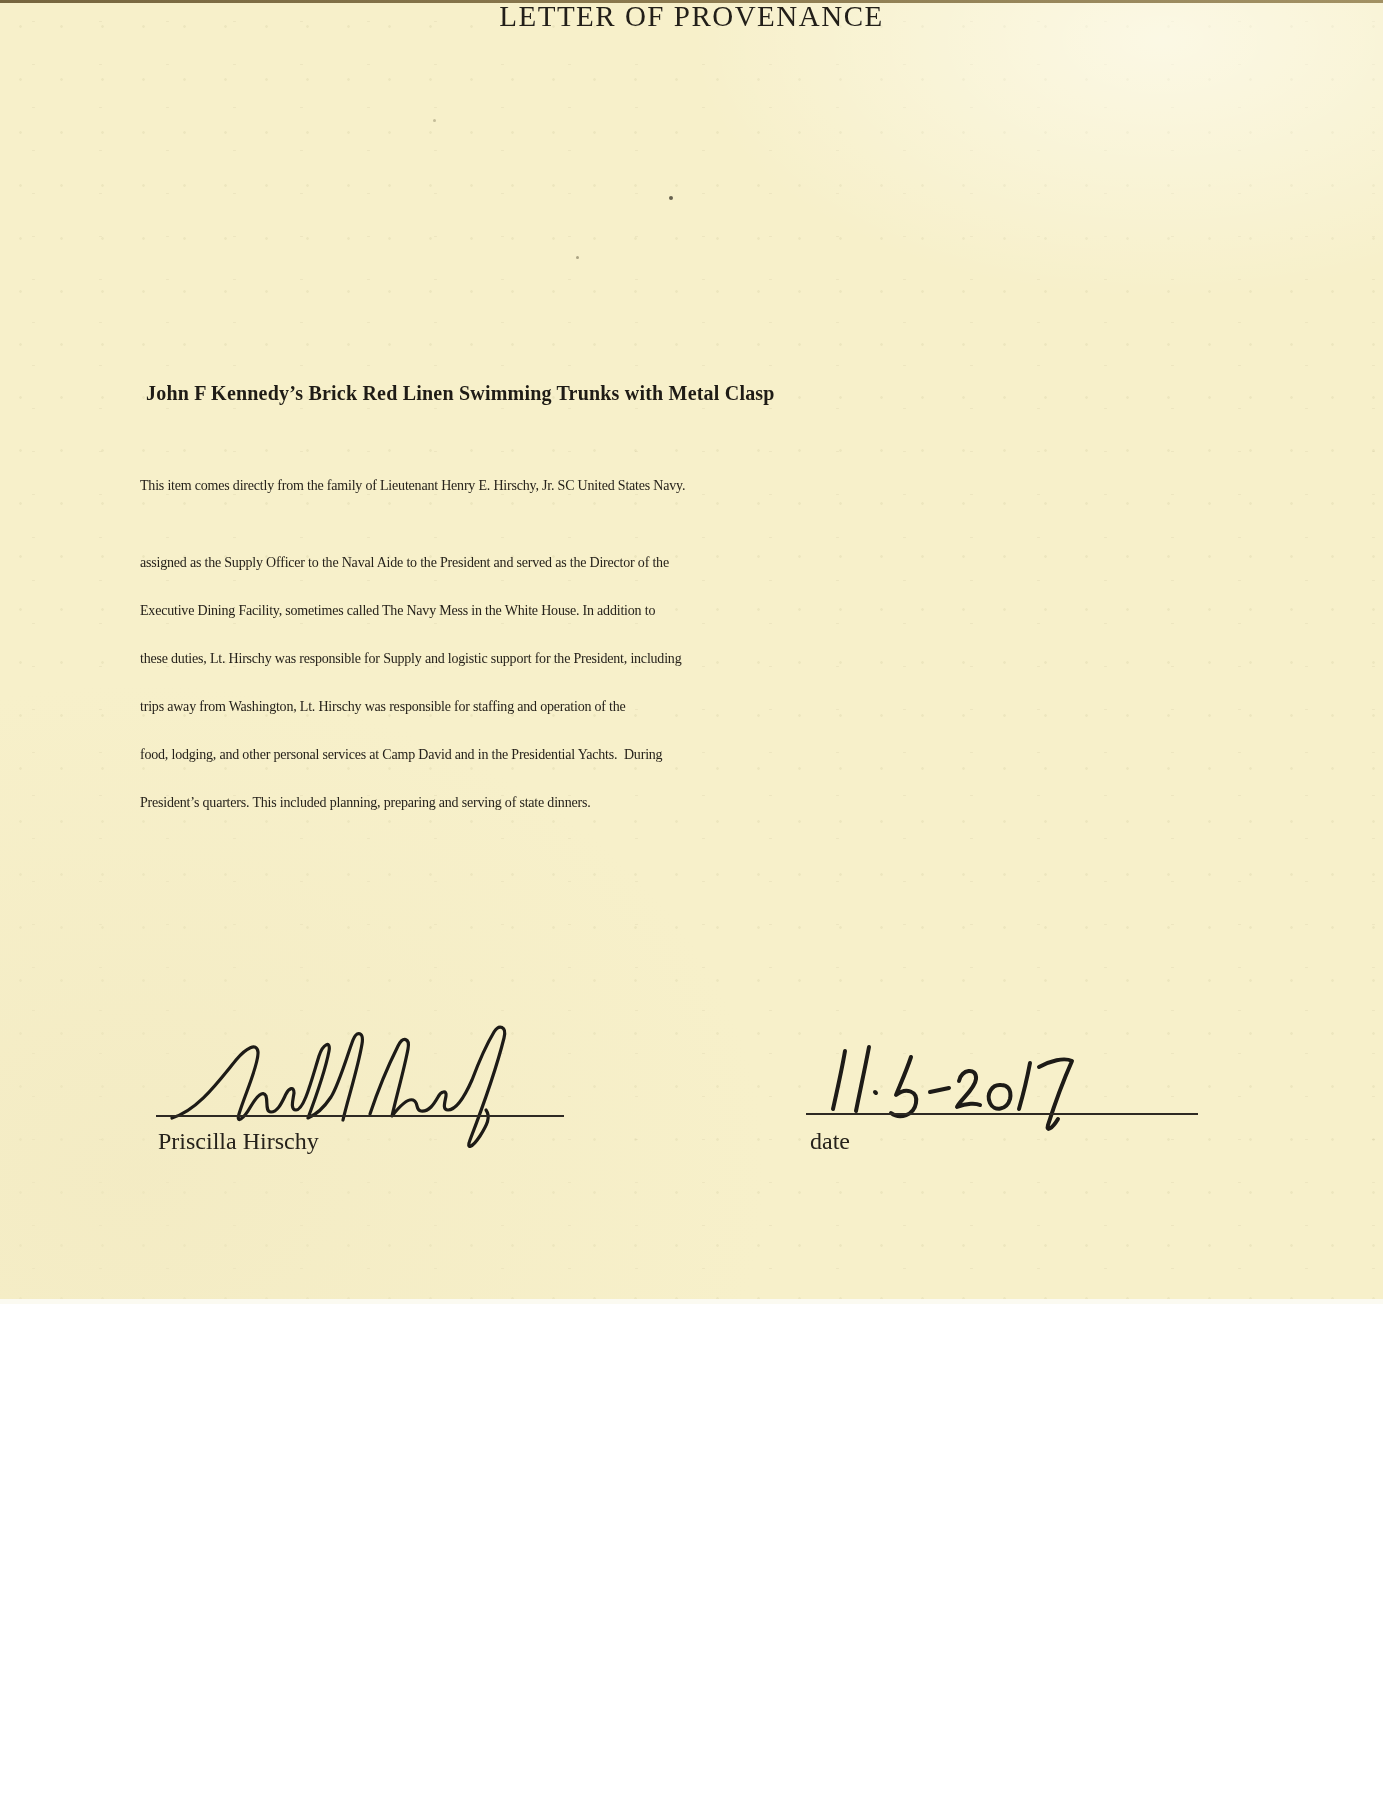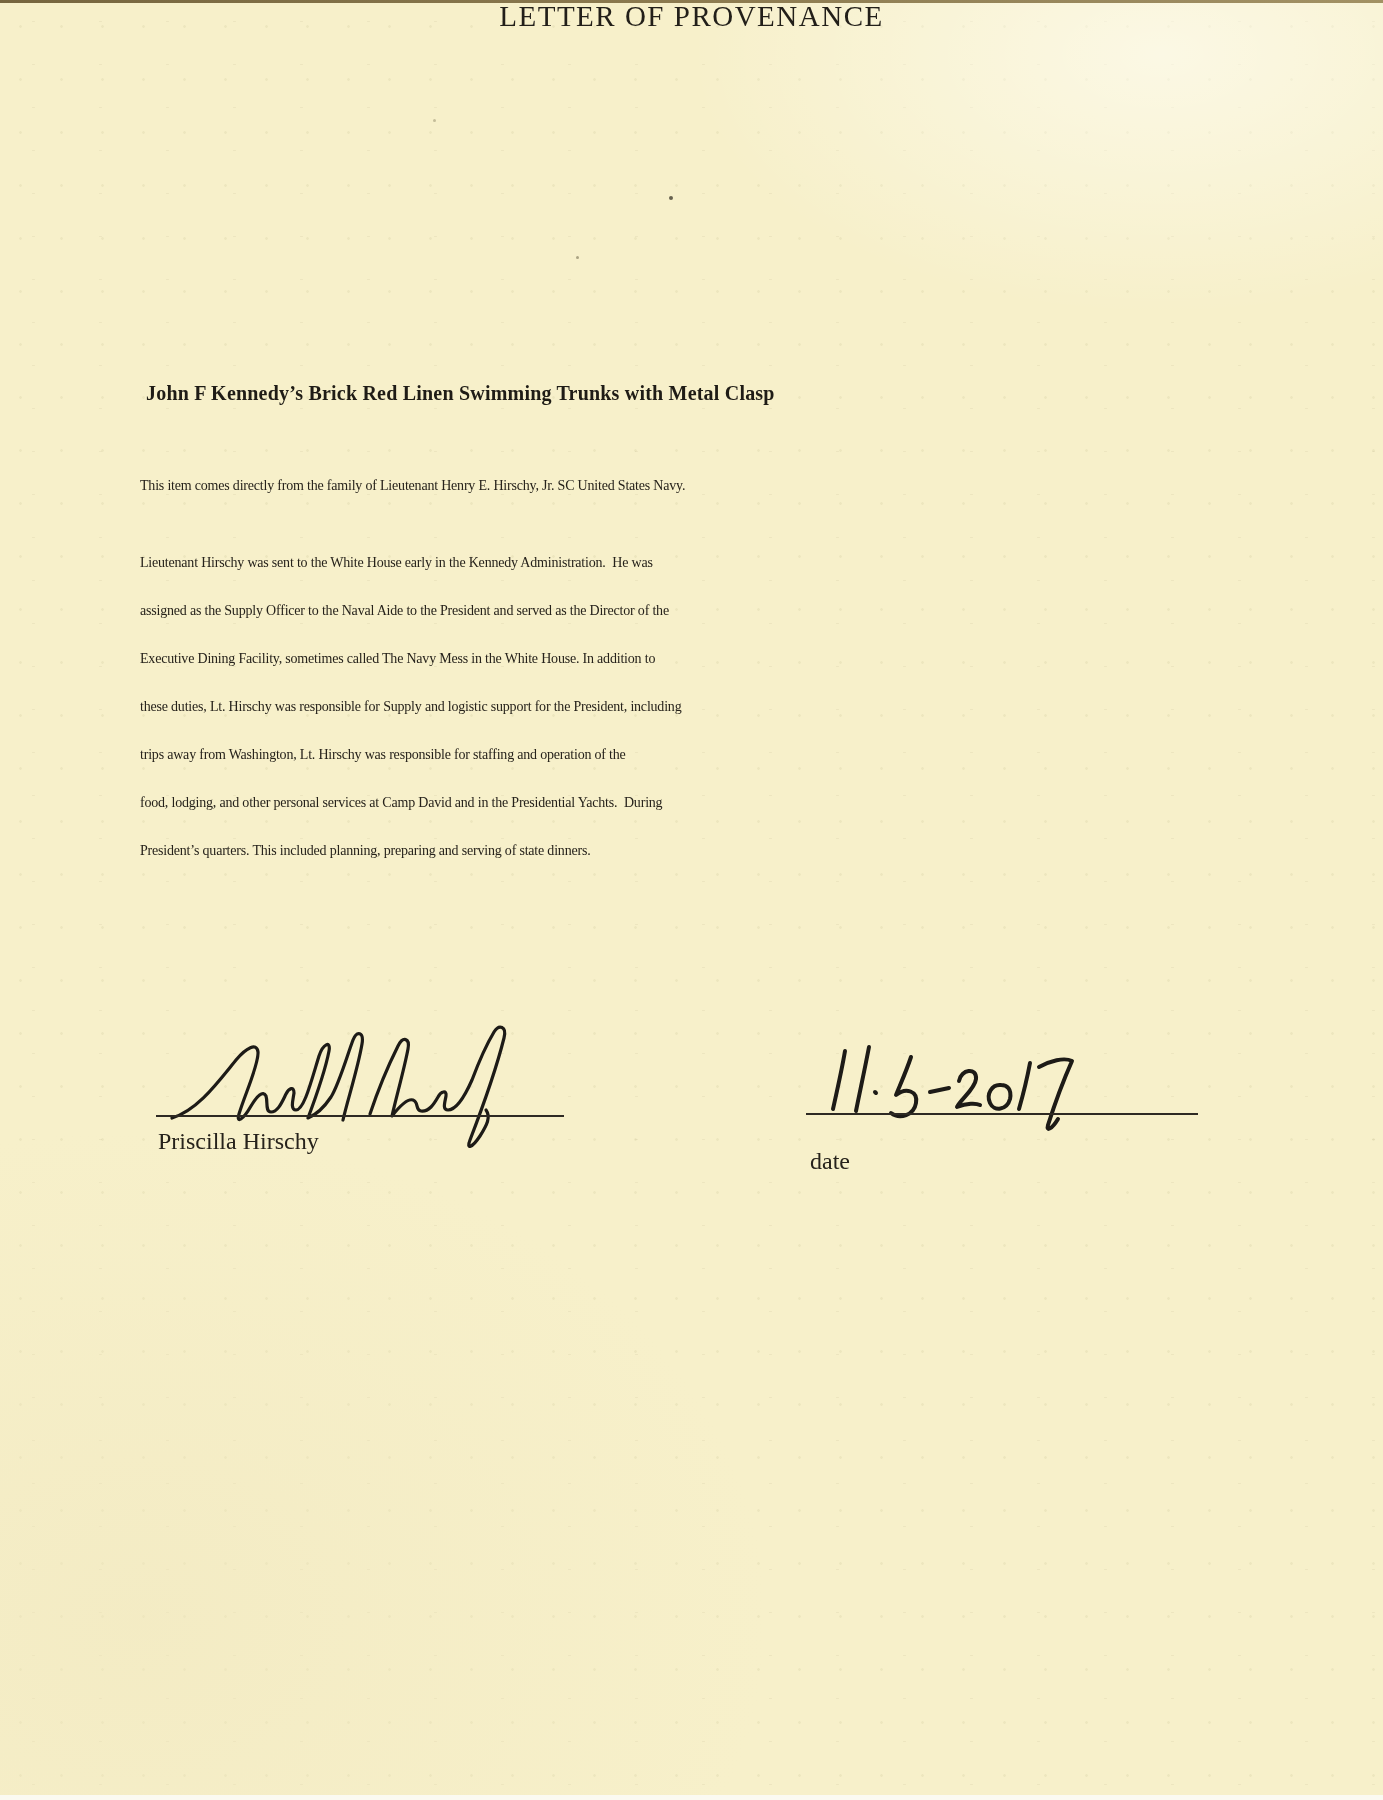--- a/index.html
+++ b/index.html
@@ -1,19 +1,19 @@
 <!DOCTYPE html>
 <html><head>
 <meta charset="utf-8">
 <style>
   html, body { margin:0; padding:0; }
   .page {
     position: relative;
     width: 1383px;
-    height: 1800px;
+    height: 1304px;
     overflow: hidden;
     color: #26221b;
     font-family: "Liberation Serif", serif;
     background-color: #f7f0ca;
     background-image:
       radial-gradient(ellipse 760px 420px at 84% 3%, rgba(255,255,250,0.55), rgba(255,255,250,0) 62%),
       radial-gradient(ellipse 900px 700px at 10% 90%, rgba(240,231,190,0.5), rgba(240,231,190,0) 70%),
       radial-gradient(rgba(150,140,95,0.10) 1px, transparent 1.4px),
       radial-gradient(rgba(120,110,70,0.08) 1px, transparent 1.4px);
     background-size: 100% 100%, 100% 100%, 41px 53px, 67px 43px;
@@ -49,21 +49,21 @@
   .body-block {
     position:absolute; left:140px; top:539px;
   }
   .body-block .line { height:48px; line-height:48px; }
   .sig-line {
     position:absolute; height:2px; background:#2e2a23;
   }
   .sig-line-left  { left:156px; top:1115px; width:408px; }
   .sig-line-right { left:806px; top:1113px; width:392px; }
   .sig-name  { position:absolute; left:158px; top:1128px; font-size:24px; }
-  .date-label{ position:absolute; left:810px; top:1128px; font-size:24px;margin-top:20px; }
+  .date-label{ position:absolute; left:810px; top:1128px; font-size:24px; }
   .sig-svg  { position:absolute; left:160px; top:1022px; }
   .date-svg { position:absolute; left:815px; top:1035px; }
   .speck { position:absolute; border-radius:50%; }
   .speck-1 { left:669px; top:196px; width:4px; height:4px; background:rgba(55,50,38,0.75); }
   .speck-2 { left:576px; top:256px; width:3px; height:3px; background:rgba(95,88,60,0.5); }
   .speck-3 { left:433px; top:119px; width:3px; height:3px; background:rgba(120,112,80,0.4); }
 </style>
 </head>
 <body>
 
@@ -71,21 +71,20 @@
 
   <div class="edge-top"></div>
 
   <div class="title">LETTER OF PROVENANCE</div>
 
   <div class="heading">John F Kennedy’s Brick Red Linen Swimming Trunks with Metal Clasp</div>
 
   <div class="intro line">This item comes directly from the family of Lieutenant Henry E. Hirschy, Jr. SC United States Navy.</div>
 
   <div class="body-block">
-    <div class="line">Lieutenant Hirschy was sent to the White House early in the Kennedy Administration.  He was</div>
     <div class="line">assigned as the Supply Officer to the Naval Aide to the President and served as the Director of the</div>
     <div class="line">Executive Dining Facility, sometimes called The Navy Mess in the White House. In addition to</div>
     <div class="line">these duties, Lt. Hirschy was responsible for Supply and logistic support for the President, including</div>
     <div class="line">trips away from Washington, Lt. Hirschy was responsible for staffing and operation of the</div>
     <div class="line">food, lodging, and other personal services at Camp David and in the Presidential Yachts.  During</div>
     <div class="line">President’s quarters. This included planning, preparing and serving of state dinners.</div>
   </div>
 
   <svg class="sig-svg" width="380" height="135" viewBox="0 0 380 135" fill="none" stroke="#1d1b17" stroke-width="3.2" stroke-linecap="round" stroke-linejoin="round">
     <path d="M12,96 C38,88 58,60 76,38 C86,26 97,20 98,30 C99,42 85,72 79,92 C76,102 83,98 91,84 C97,74 103,68 106,74 C108,80 105,90 111,90 C118,90 122,80 126,72 C129,66 134,64 134,71 C133,78 130,88 136,88 C144,88 151,60 159,34 C163,22 171,18 169,29 C165,50 154,80 148,96 C158,92 165,84 171,75 C179,62 187,34 193,18 C197,8 204,10 202,22 C198,46 187,80 183,98"></path>

